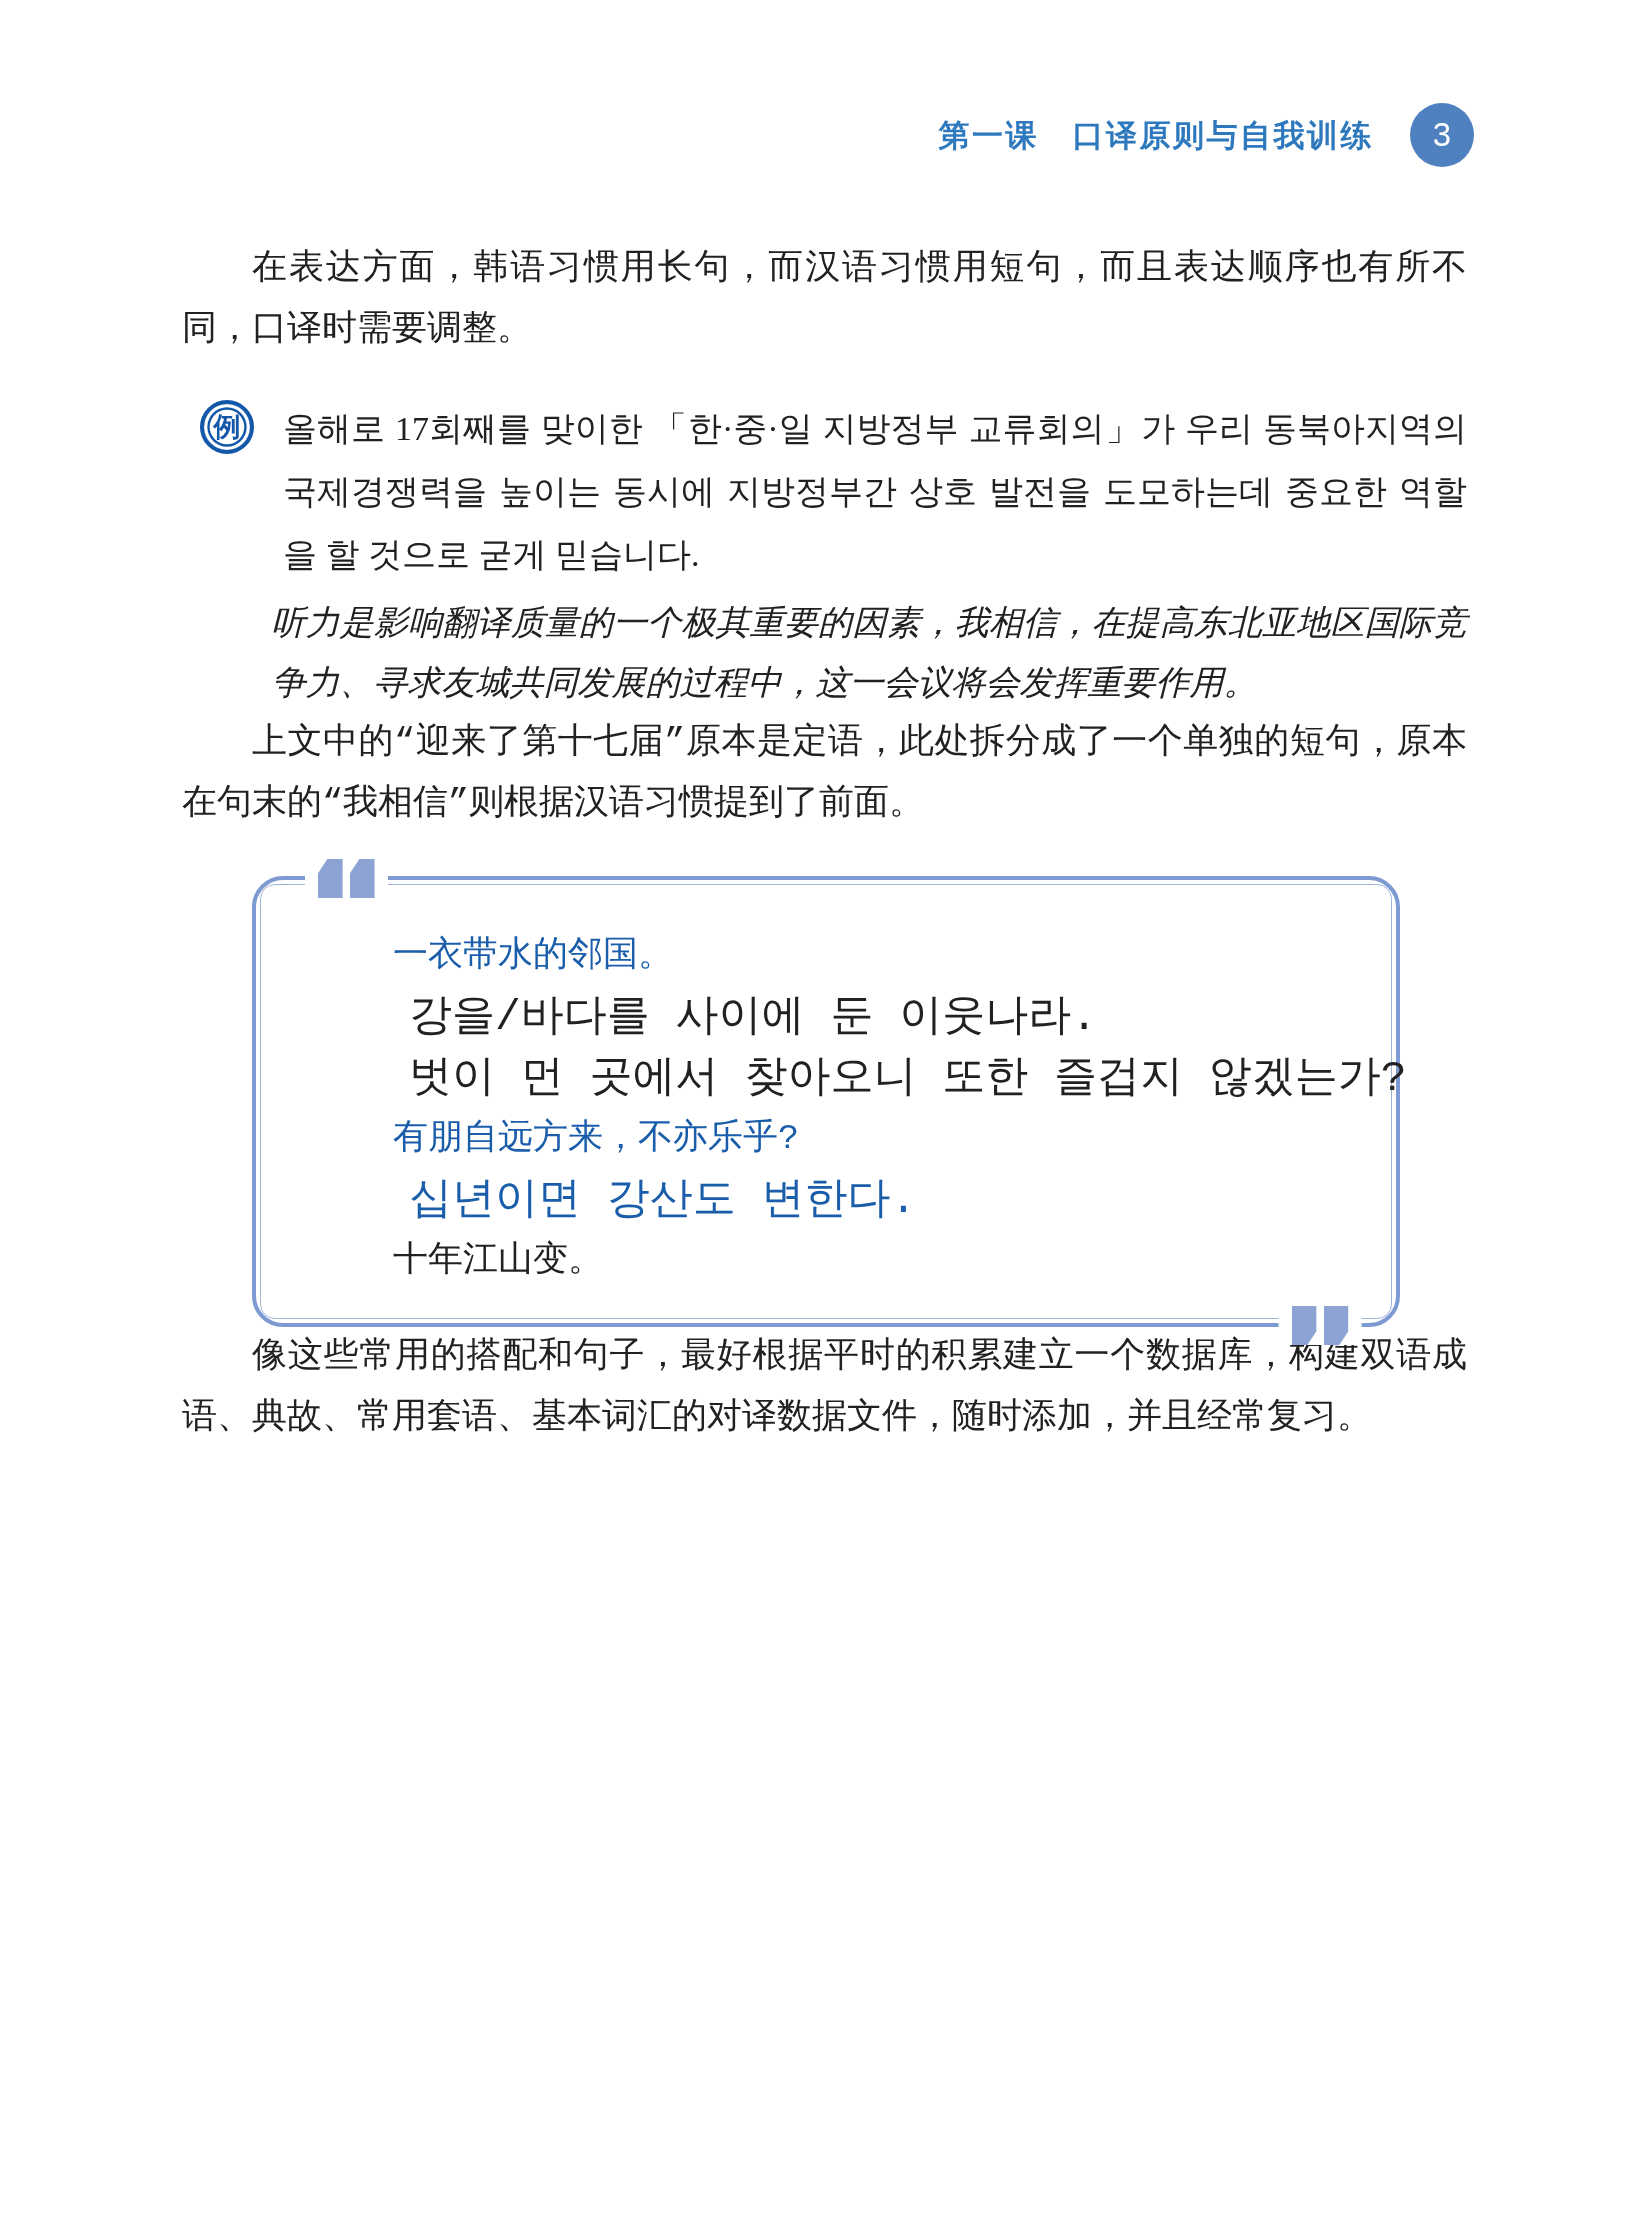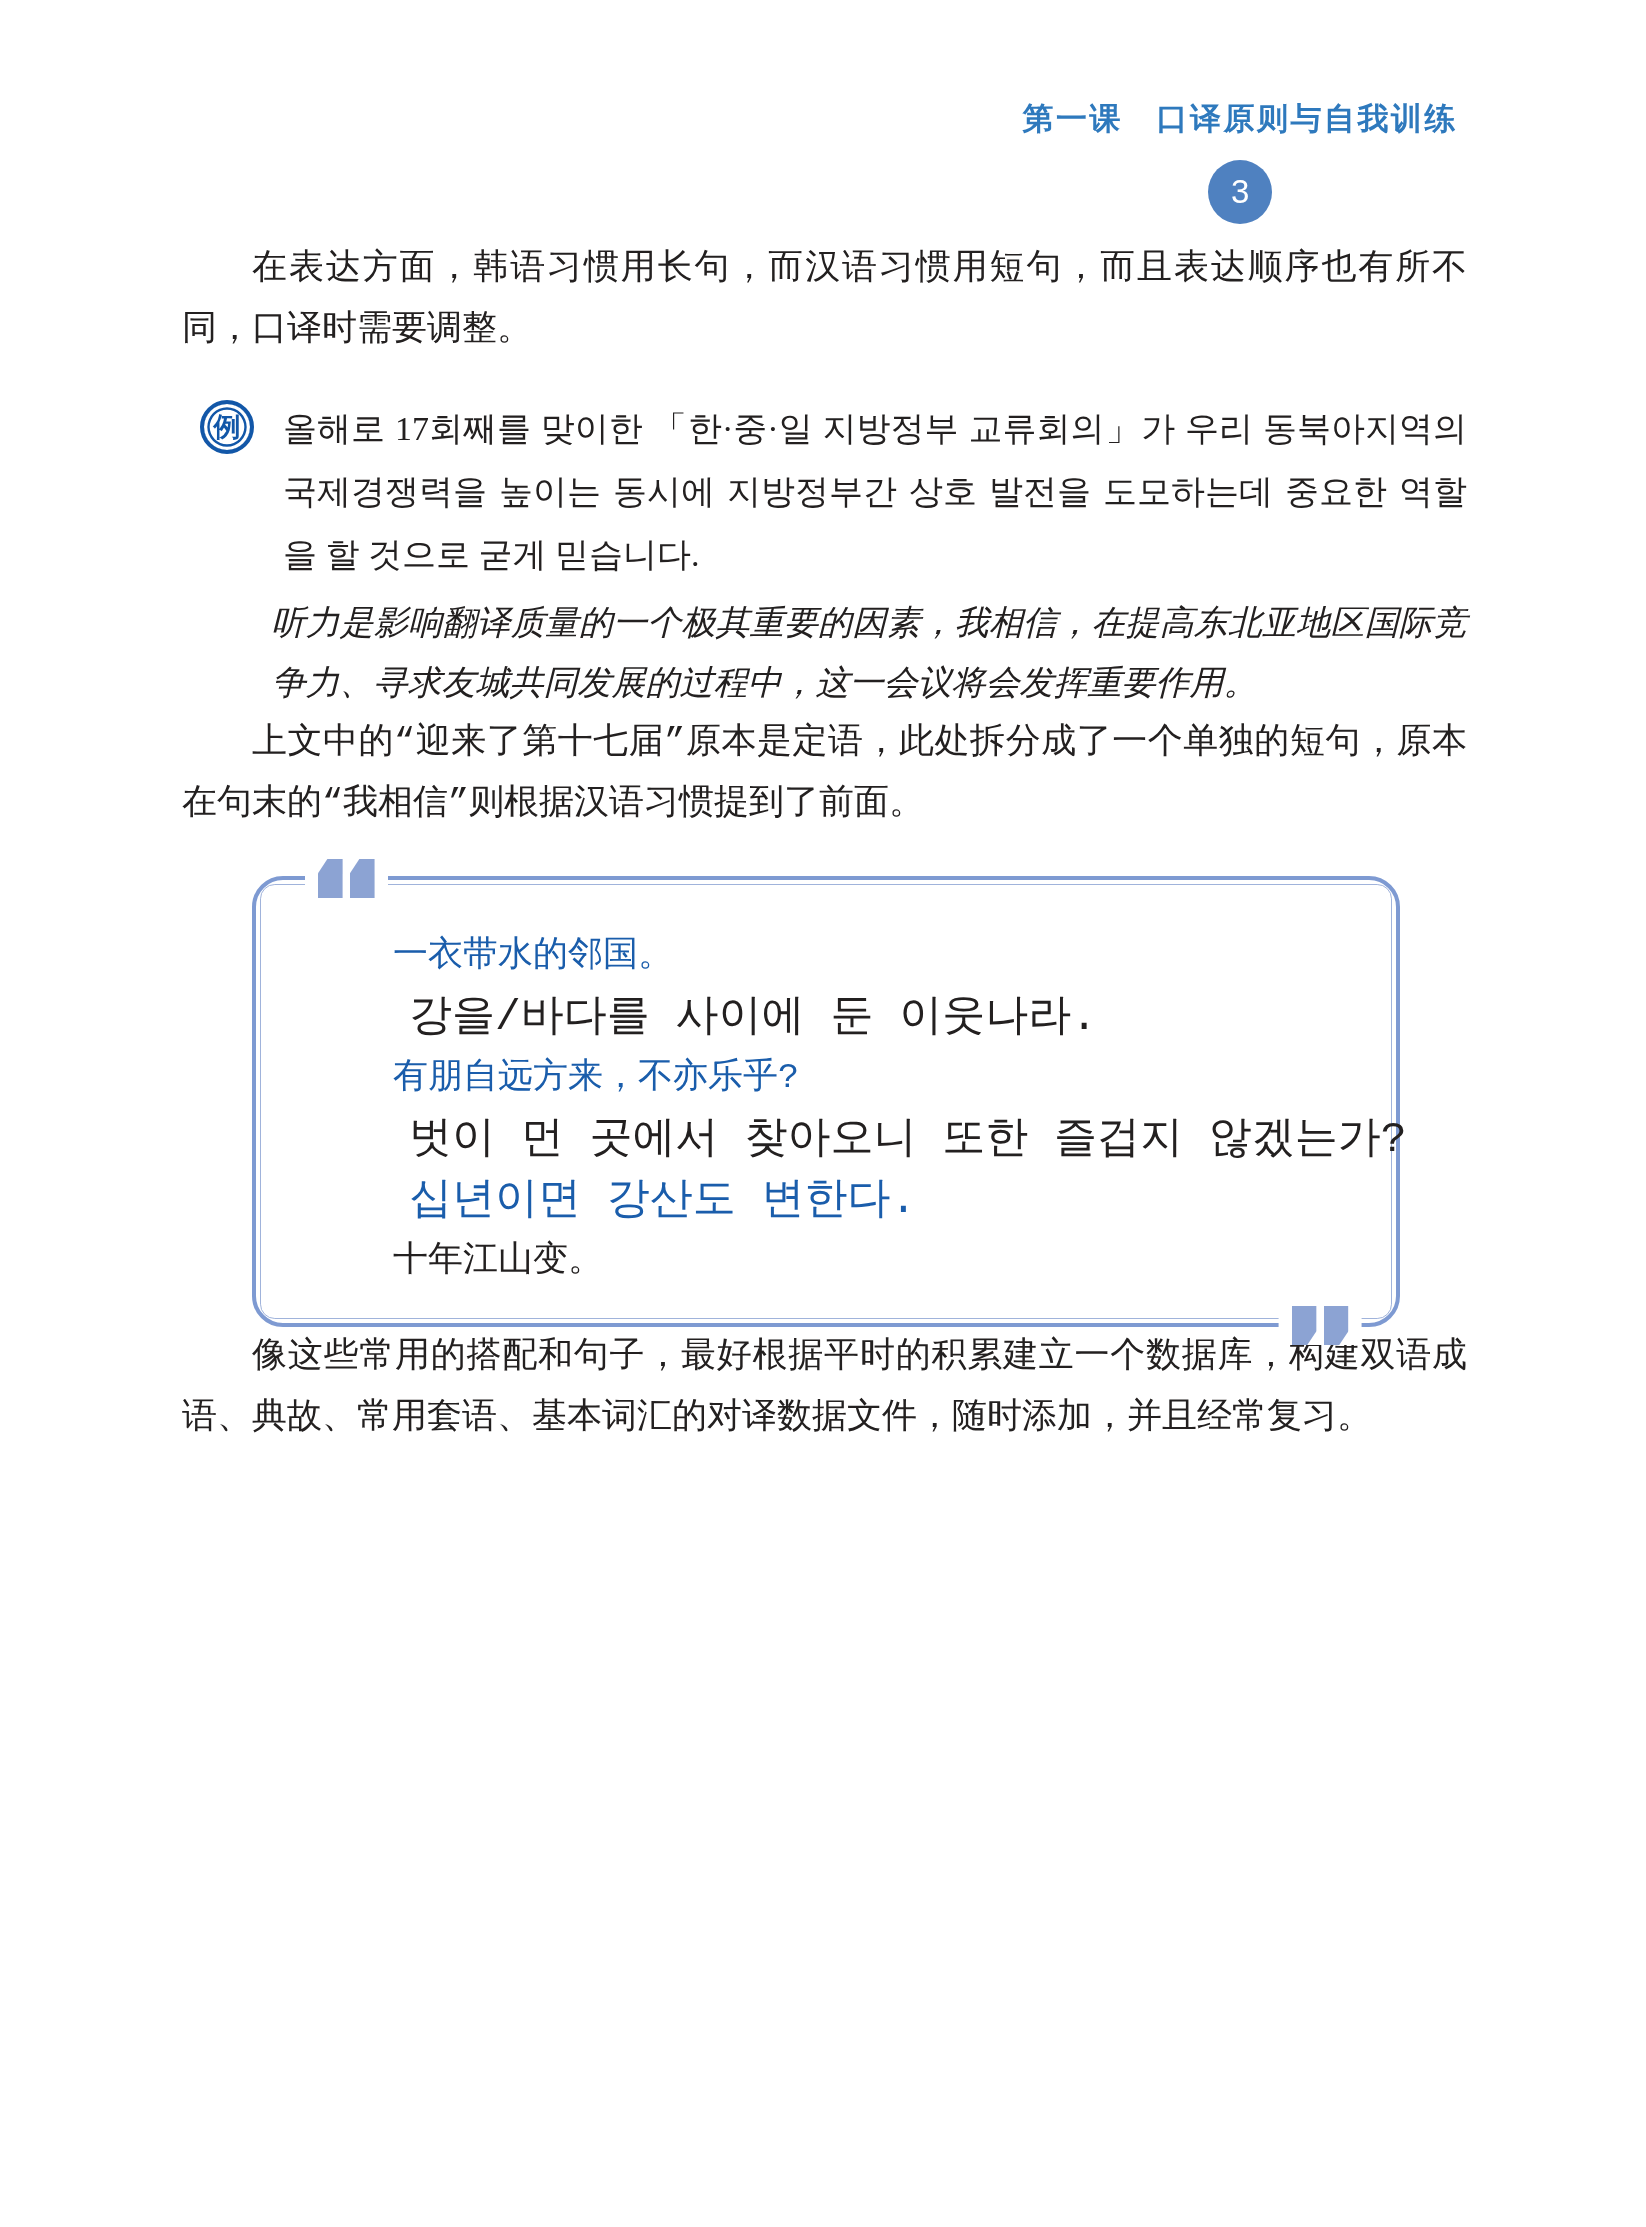--- a/index.html
+++ b/index.html
@@ -6,22 +6,22 @@
   .page{
     position:relative;
     width:1646px;height:2227px;
     background:#ffffff;
     color:var(--body-text,#232020);
     font-family:"Liberation Serif", serif;
     overflow:hidden;
   }
   
   .header{
-    position:absolute;top:103px;right:188px;
-    display:flex;align-items:center;gap:26px;flex-direction:column;
+    position:absolute;top:103px;right:172px;
+    display:flex;align-items:center;gap:36px;
   }
   .header-title{
     font-family:"Liberation Sans", sans-serif;
     font-size:31px;line-height:1;
     color:var(--accent-blue,#2e79bd);
     font-weight:bold;letter-spacing:2.5px;
   }
   .page-badge{
     width:64px;height:64px;border-radius:50%;
     background:var(--page-circle,#4f81c0);
@@ -125,22 +125,22 @@
       <div class="quote-box-innerline"></div>
 
       <div class="quote-open">
         <span class="q-mark"></span>
         <span class="q-mark"></span>
       </div>
 
       <div class="quote-content">
         <p class="q-line q-blue">一衣带水的邻国。</p>
         <p class="q-line q-ko">강을/바다를 사이에 둔 이웃나라.</p>
+        <p class="q-line q-ko">벗이 먼 곳에서 찾아오니 또한 즐겁지 않겠는가?</p>
         <p class="q-line q-blue q-gap">有朋自远方来，不亦乐乎?</p>
-        <p class="q-line q-ko">벗이 먼 곳에서 찾아오니 또한 즐겁지 않겠는가?</p>
         <p class="q-line q-blue q-ko q-gap">십년이면 강산도 변한다.</p>
         <p class="q-line">十年江山变。</p>
       </div>
 
       <div class="quote-close">
         <span class="q-mark"></span>
         <span class="q-mark"></span>
       </div>
     </div>
 

